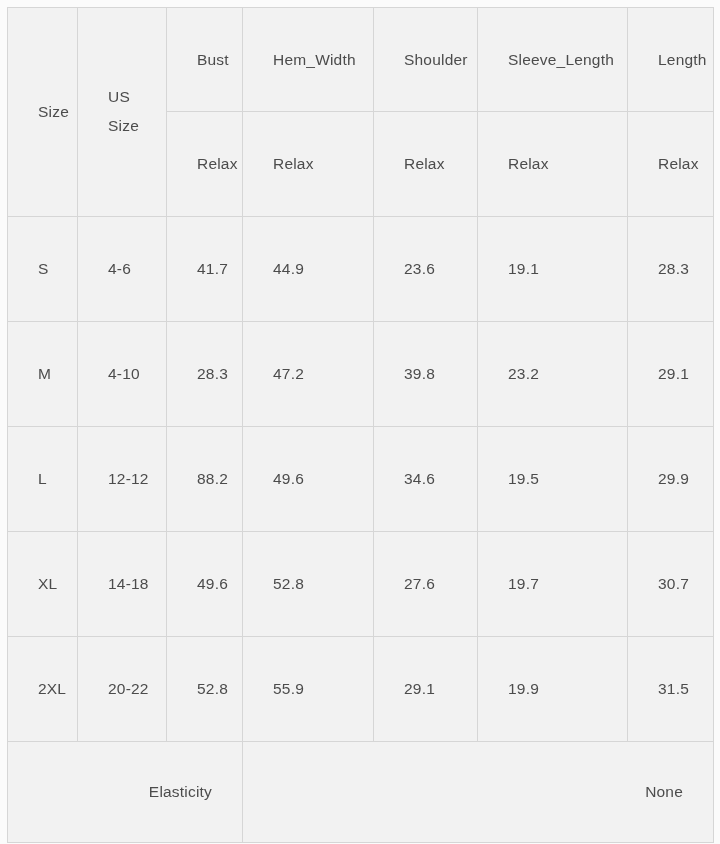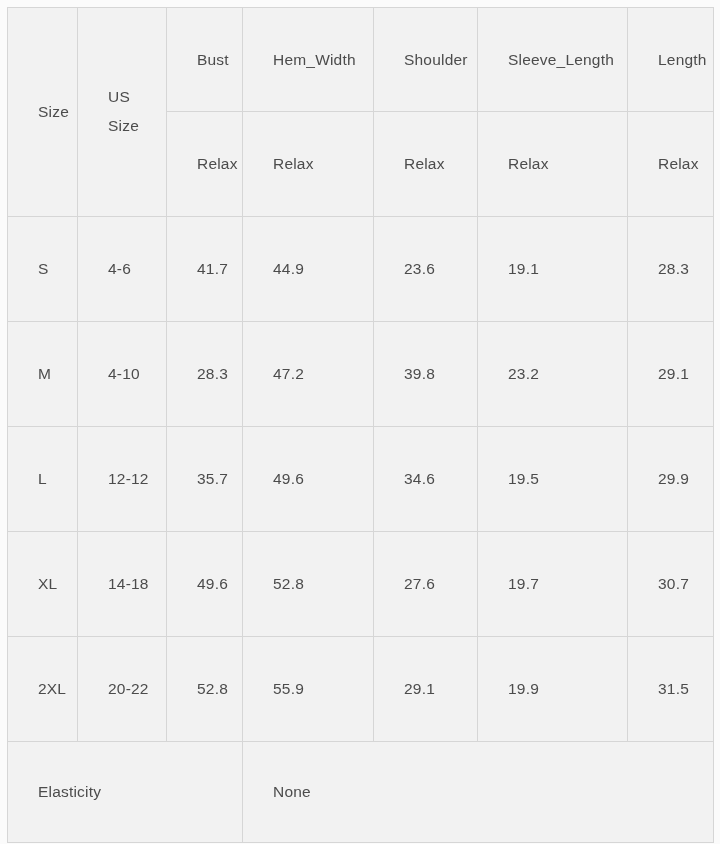--- a/index.html
+++ b/index.html
@@ -59,21 +59,21 @@
   tr.hdr-top td, tr.hdr-top th { height: 103px; }
   tr.hdr-sub td, tr.hdr-sub th { height: 104px; }
 
   td.corner-size,
   td.corner-ussize {
     vertical-align: middle;
   }
   td.corner-ussize .stack-line { display: block; line-height: 1.85; }
 
   tr.data-row td { height: 104px; }
-  tr.elasticity-row td { height: 100px; }
+  tr.elasticity-row td { height: 100px; text-align: right; }
 
   .measure-name { display: block; }
 </style>
 </head>
 <body>
 
 <div class="chart-wrap">
   <table class="size-table">
     <colgroup>
       <col class="c-size">
@@ -135,21 +135,21 @@
         <td>28.3</td>
         <td>47.2</td>
         <td>39.8</td>
         <td>23.2</td>
         <td>29.1</td>
       </tr>
 
       <tr class="data-row">
         <td>L</td>
         <td>12-12</td>
-        <td>35.7</td>
+        <td>88.2</td>
         <td>49.6</td>
         <td>34.6</td>
         <td>19.5</td>
         <td>29.9</td>
       </tr>
 
       <tr class="data-row">
         <td>XL</td>
         <td>14-18</td>
         <td>49.6</td>

